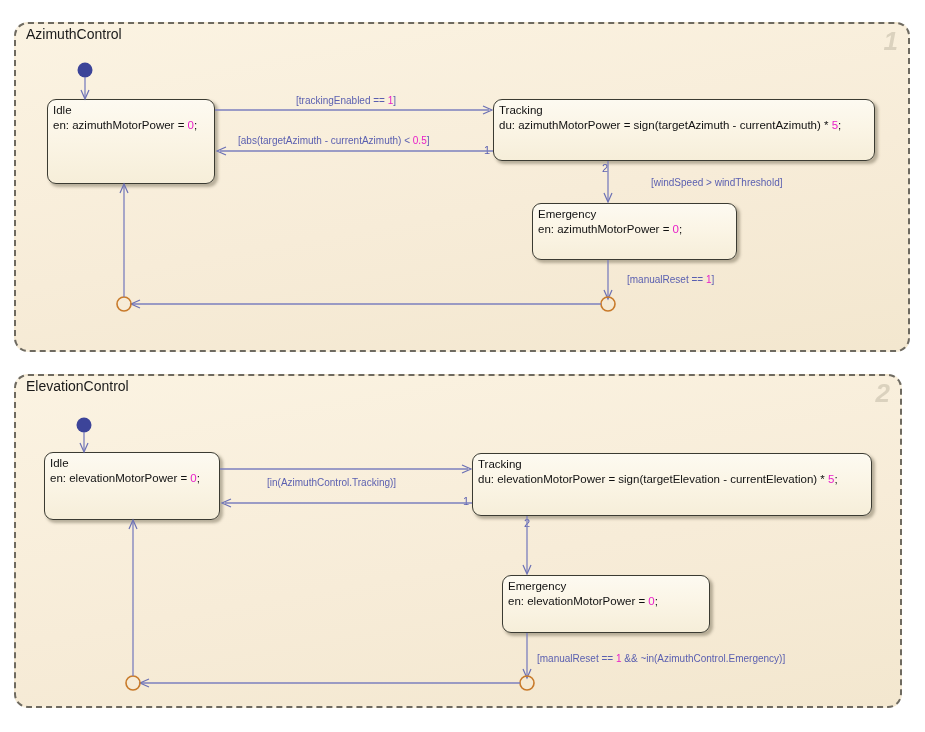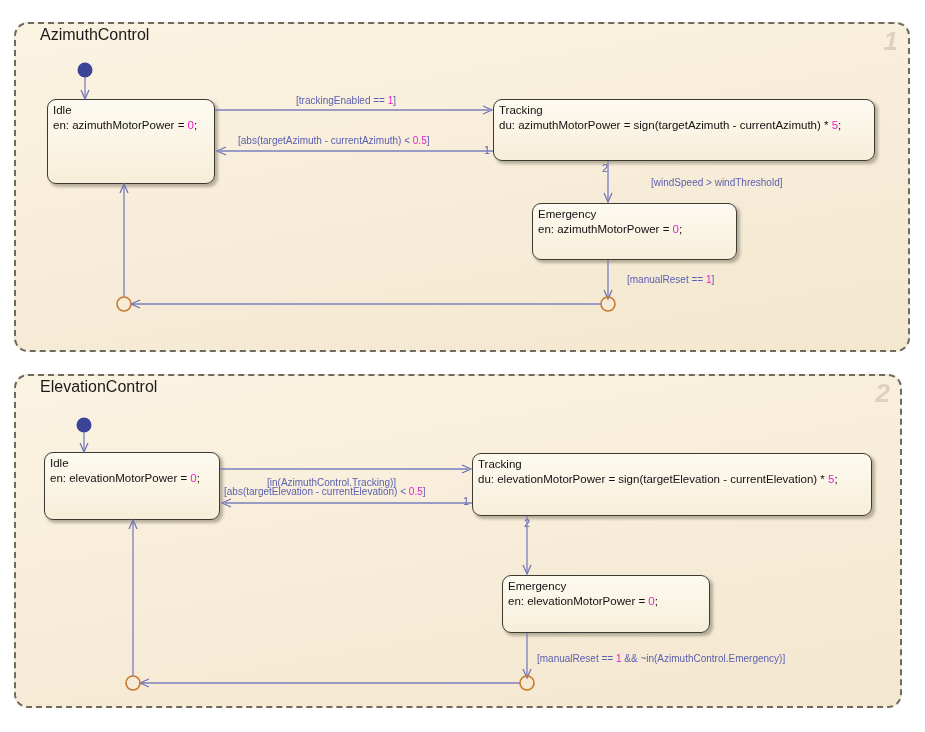--- a/index.html
+++ b/index.html
@@ -27,23 +27,23 @@
   
   .chart {
     position: absolute;
     box-sizing: border-box;
     border: 2px dashed #6e6a60;
     border-radius: 14px;
     background: linear-gradient(170deg, #fbf3e2 0%, #f7ecd8 55%, #f3e7cf 100%);
   }
   .chart-title {
     position: absolute;
-    left: 24px;
+    left: 10px;
     top: 4px;
-    font-size: 16px;
+    font-size: 14px;
     color: #1a1a1a;
     white-space: nowrap;
     line-height: 13px;
   }
   .chart-index {
     position: absolute;
     right: 10px;
     top: 4px;
     font-size: 26px;
     font-style: italic;
@@ -191,23 +191,20 @@
     <div class="state-line">Emergency</div>
     <div class="state-line">
       <span>en: elevationMotorPower = </span><span class="mag">0</span><span>;</span>
     </div>
   </div>
 
   <div class="tlabel" style="left:267px; top:476px;">
     <span>[in(AzimuthControl.Tracking)]</span><span class="num"></span><span></span>
   </div>
 
-  <div class="tlabel" style="left:224px; top:485px;">
-    <span>[abs(targetElevation - currentElevation) &lt; </span><span class="num">0.5</span><span>]</span>
-  </div>
 
 
   <div class="tlabel" style="left:537px; top:652px;">
     <span>[manualReset == </span><span class="num">1</span><span> &amp;&amp; ~in(AzimuthControl.Emergency)]</span>
   </div>
 
   <div class="torder" style="left:463px; top:496px;">1</div>
   <div class="torder" style="left:524px; top:518px;">2</div>
 
   <svg id="wires" viewBox="0 0 925 732">

